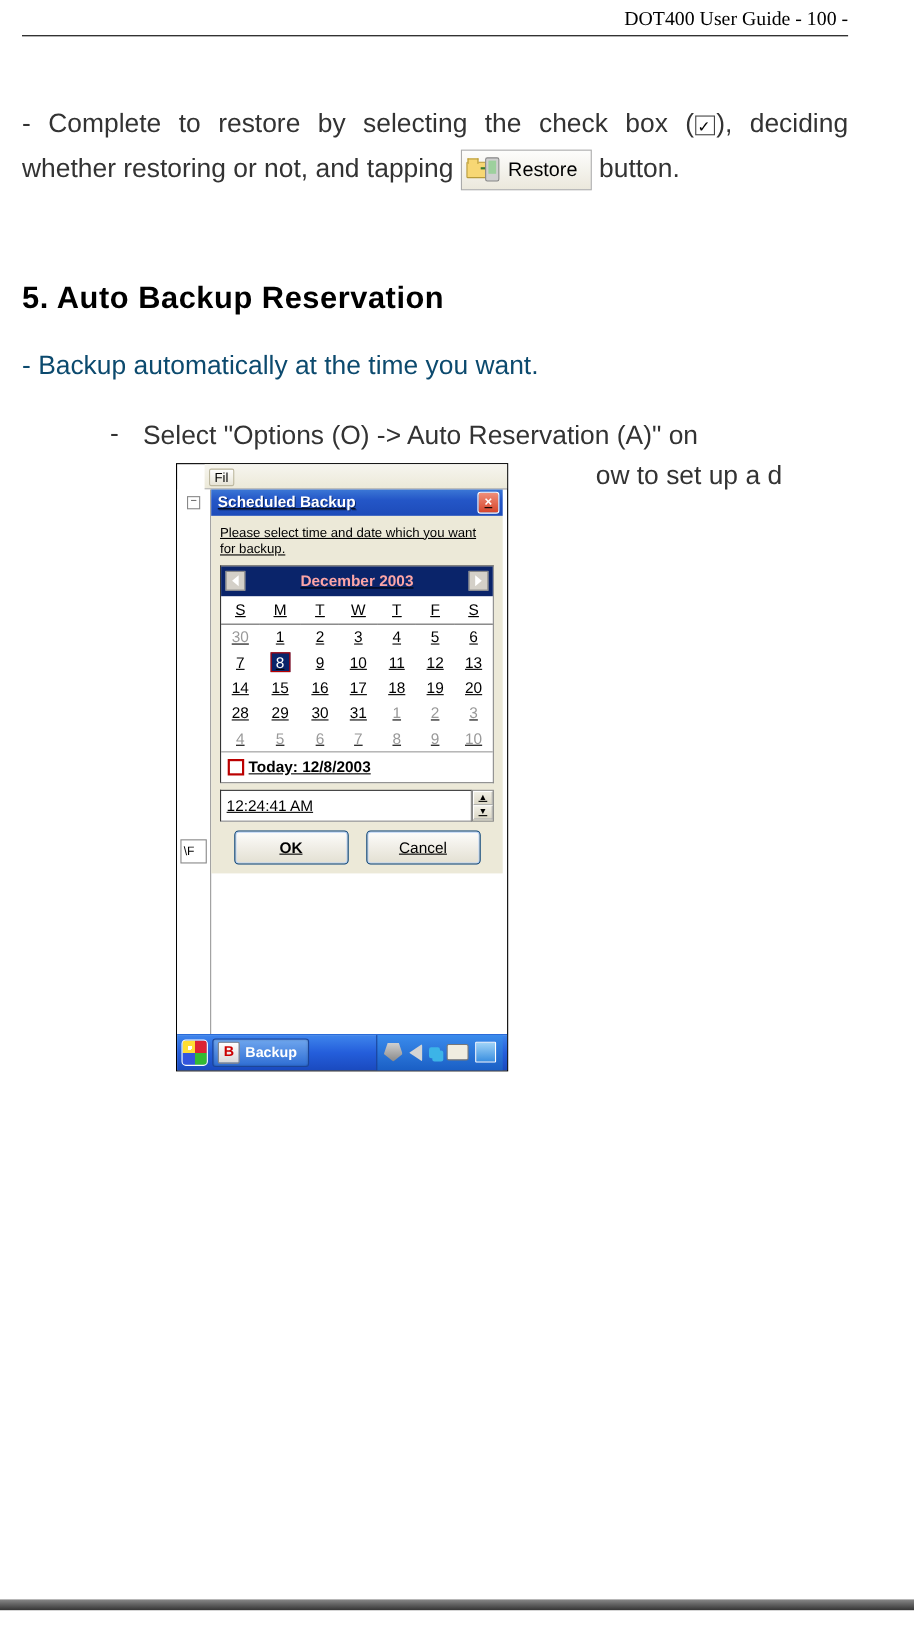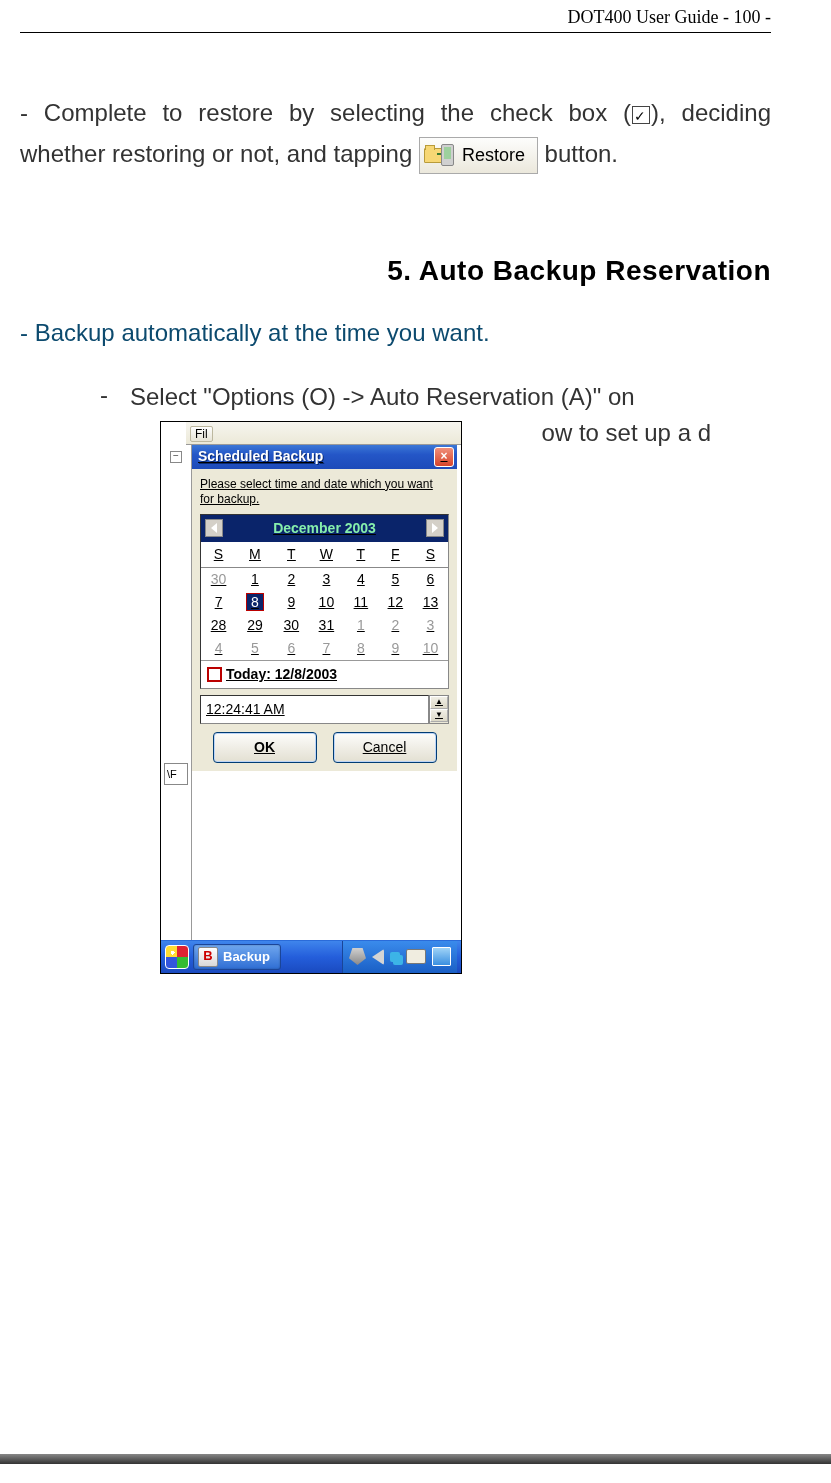--- a/index.html
+++ b/index.html
@@ -107,21 +107,20 @@
       position:absolute;
       top:2px;left:2px;right:2px;height:12px;
       background:#9dd09d;
     }
     h2.section-title {
       font-size: 28px;
       font-weight: bold;
       margin: 16px 0 32px 0;
       font-family: 'Arial Black', Arial, sans-serif;
       letter-spacing: 0.5px;
-      text-align: right;
     }
     .subline {
       font-size: 24px;
       color: #0c4a6e;
       margin-bottom: 32px;
     }
     .bullet-wrap {
       display: flex;
       padding-left: 80px;
       font-size: 24px;
@@ -227,21 +226,21 @@
       line-height: 1.25;
       margin-bottom: 7px;
     }
     .cal-wrapper{
       background:#fff;
       border: 1px inset #888;
       padding: 0;
     }
     .cal-header {
       background: #0a246a;
-      color:#86efac;
+      color:#fca5a5;
       display:flex;
       align-items:center;
       justify-content:space-between;
       padding: 3px 4px;
       font-weight: bold;
       font-size:14px;
     }
     .cal-nav {
       width:0;height:0;
       border-top:5px solid transparent;
@@ -497,20 +496,29 @@
                     <tr>
                       <td>7</td>
                       <td class="today"><span>8</span></td>
                       <td>9</td>
                       <td>10</td>
                       <td>11</td>
                       <td>12</td>
                       <td>13</td>
                     </tr>
                     <tr>
+                      <td>14</td>
+                      <td>15</td>
+                      <td>16</td>
+                      <td>17</td>
+                      <td>18</td>
+                      <td>19</td>
+                      <td>20</td>
+                    </tr>
+                    <tr>
                       <td>28</td>
                       <td>29</td>
                       <td>30</td>
                       <td>31</td>
                       <td class="grey">1</td>
                       <td class="grey">2</td>
                       <td class="grey">3</td>
                     </tr>
                     <tr>
                       <td class="grey">4</td>

